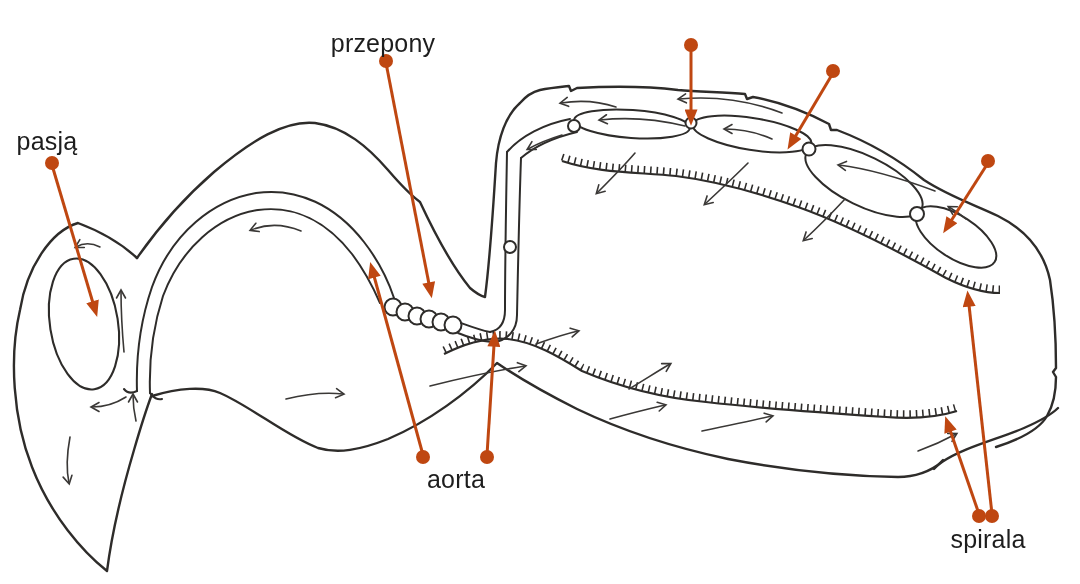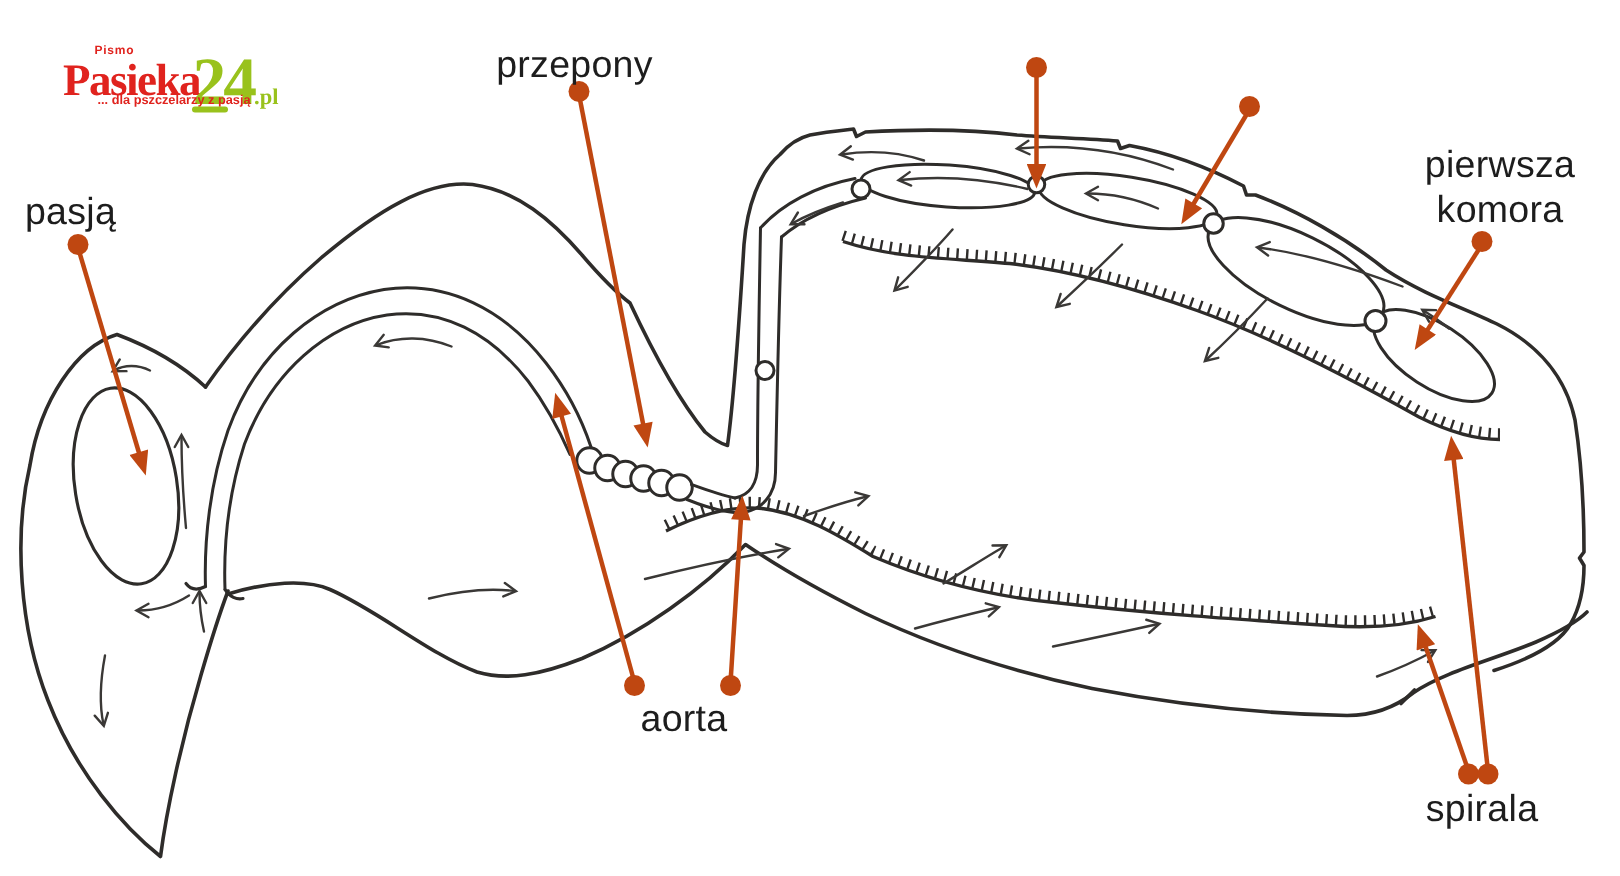--- a/index.html
+++ b/index.html
@@ -23,26 +23,20 @@
   .logo-number{font-family:"Liberation Serif",serif;font-weight:bold;font-size:45px;color:#99c21c;margin-left:-5px;letter-spacing:-2px;vertical-align:-6px;}
   .logo-tld{font-family:"Liberation Serif",serif;font-weight:bold;font-size:15px;color:#99c21c;vertical-align:-6px;}
   .logo-tagline{position:absolute;left:23px;top:36px;font-size:8.5px;font-weight:bold;color:#e0231e;white-space:nowrap;}
   .logo-swoosh{position:absolute;left:86px;top:45px;width:24px;height:3.5px;background:#99c21c;border-radius:2px;}
 </style>
 </head>
 <body>
 
 <div class="stage">
 
-  <div class="logo">
-    <div class="logo-pismo">Pismo</div>
-    <div class="logo-main"><span class="logo-brand">Pasieka</span><span class="logo-number">24</span><span class="logo-tld">.pl</span></div>
-    <div class="logo-tagline">... dla pszczelarzy z pasją</div>
-    <div class="logo-swoosh"></div>
-  </div>
 
   <svg width="1080" height="584" viewBox="0 0 1080 584">
     <defs>
       <marker id="fa" viewBox="0 0 12 12" refX="9" refY="6" markerWidth="12" markerHeight="12" orient="auto" markerUnits="userSpaceOnUse">
         <path d="M2,1.5 L10,6 L2,10.5" fill="none" stroke="#3a3836" stroke-width="1.6" stroke-linecap="round"></path>
       </marker>
       <marker id="ra" viewBox="0 0 10 8" refX="1" refY="4" markerWidth="17" markerHeight="13" orient="auto" markerUnits="userSpaceOnUse">
         <path d="M0,0 L10,4 L0,8 Z" fill="#bf4711"></path>
       </marker>
     </defs>
@@ -164,17 +158,16 @@
       <circle cx="988" cy="161" r="7"></circle>
       <circle cx="423" cy="457" r="7"></circle>
       <circle cx="487" cy="457" r="7"></circle>
       <circle cx="979" cy="516" r="7"></circle>
       <circle cx="992" cy="516" r="7"></circle>
     </g>
   </svg>
 
   <div class="dlabel" style="left:47px;top:126px;">pasją</div>
   <div class="dlabel" style="left:383px;top:28px;">przepony</div>
-  <div class="dlabel wrap" style="left:1000px;top:95px;">pierwsza komora</div>
   <div class="dlabel" style="left:456px;top:464px;">aorta</div>
   <div class="dlabel" style="left:988px;top:524px;">spirala</div>
 
 </div>
 
 </body></html>

